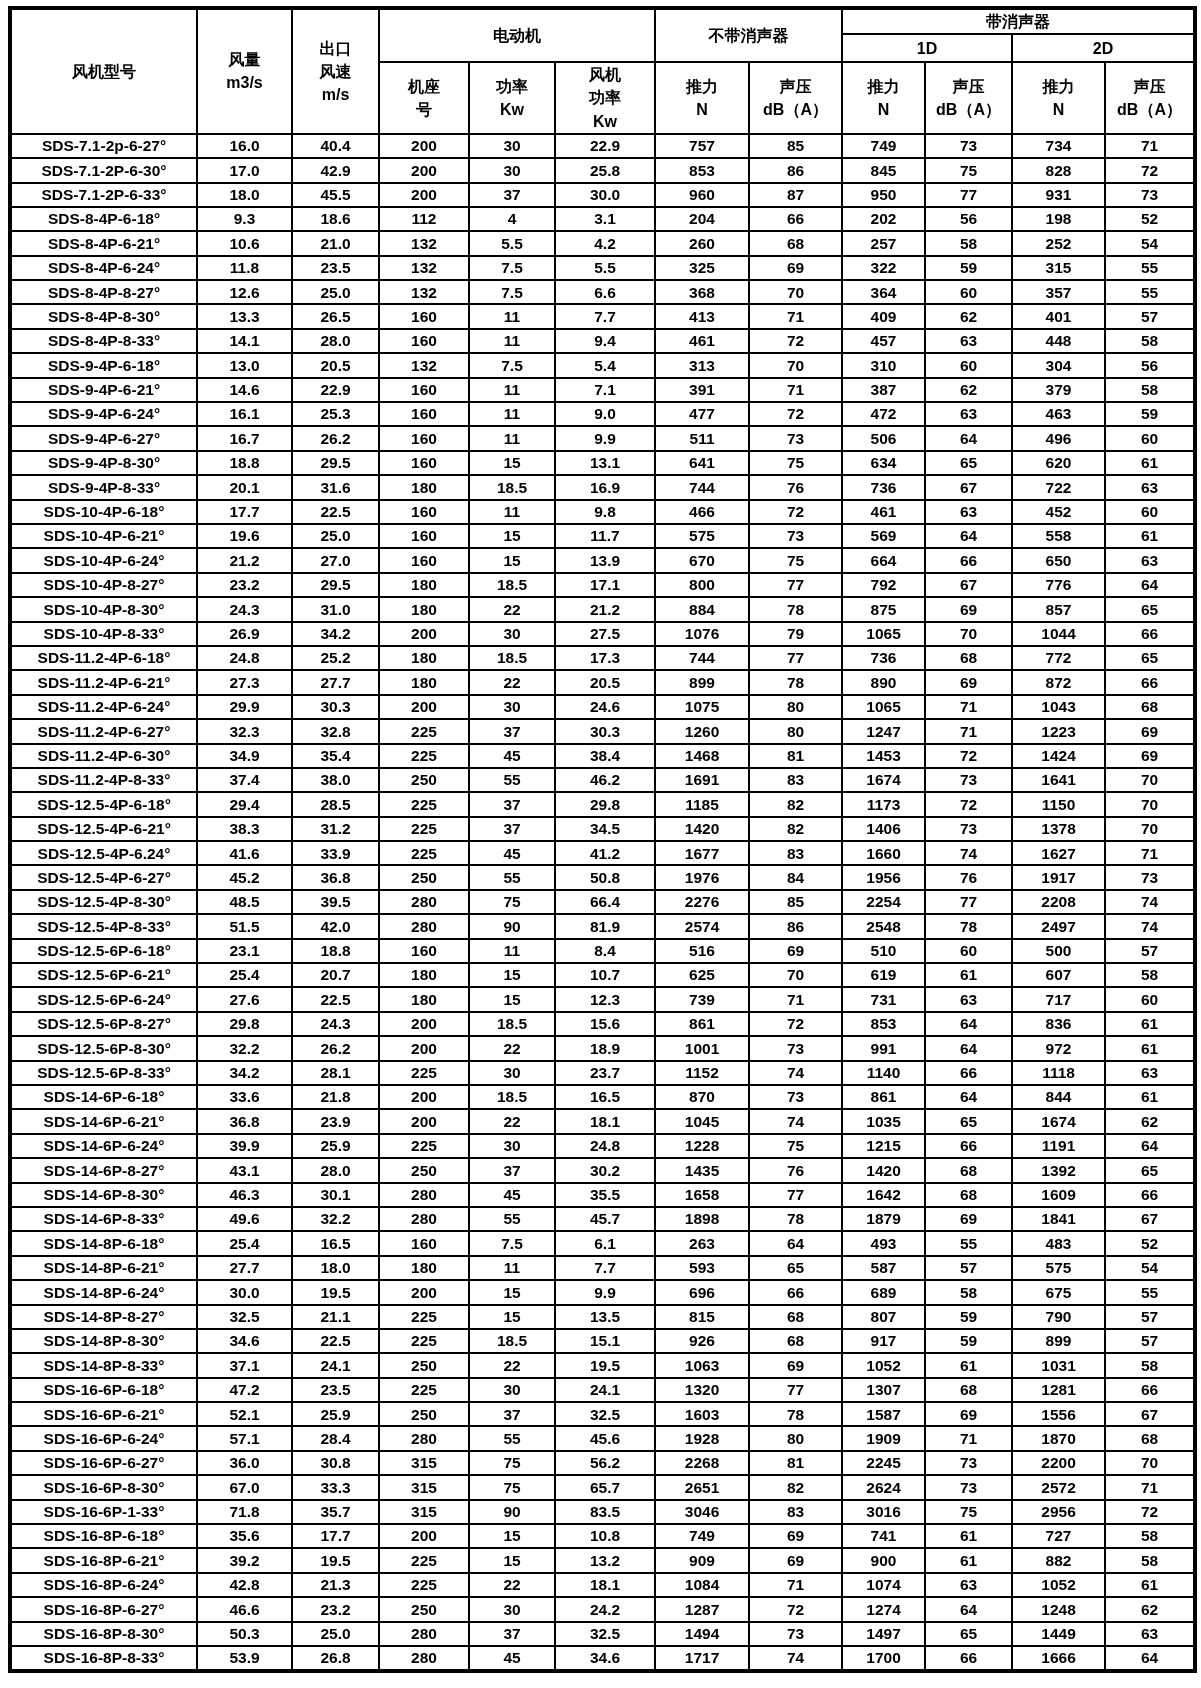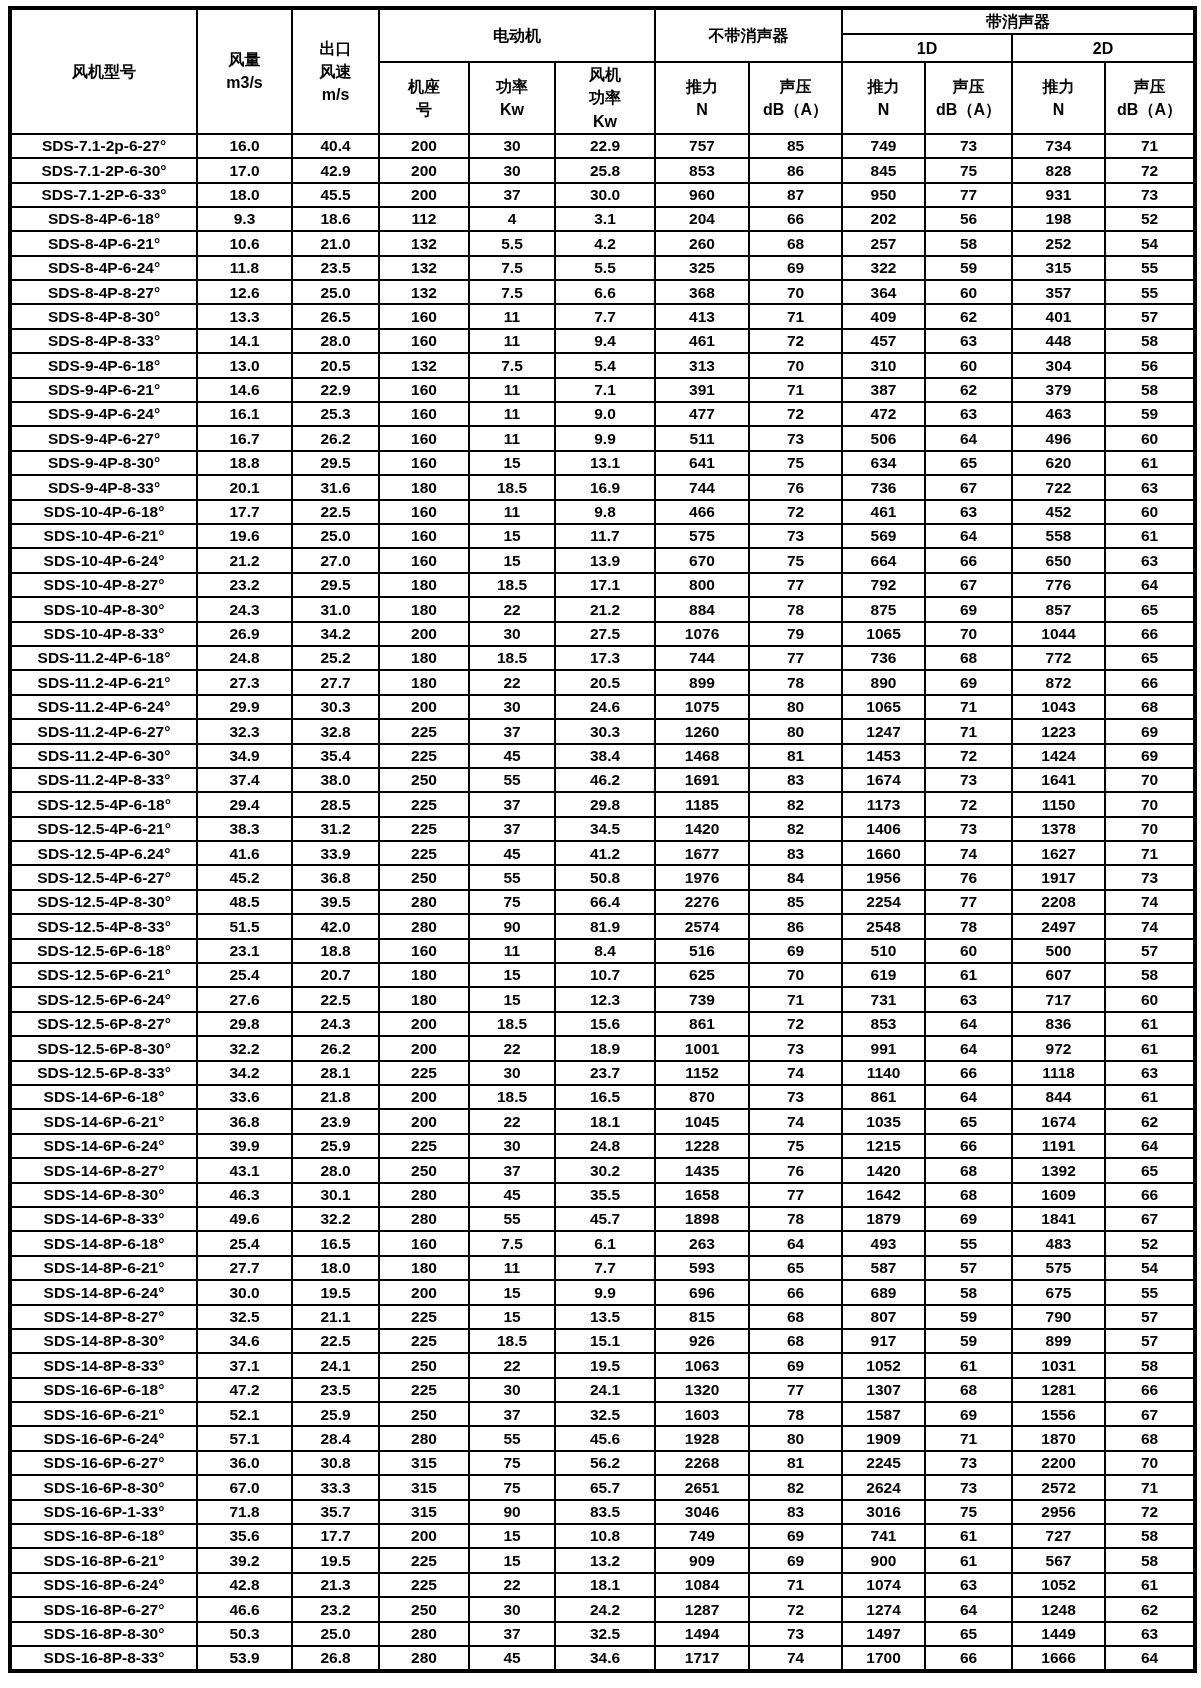--- a/index.html
+++ b/index.html
@@ -919,21 +919,21 @@
         <td class="model-cell">SDS-16-8P-6-21°</td>
         <td>39.2</td>
         <td>19.5</td>
         <td>225</td>
         <td>15</td>
         <td>13.2</td>
         <td>909</td>
         <td>69</td>
         <td>900</td>
         <td>61</td>
-        <td>567</td>
+        <td>882</td>
         <td>58</td>
       </tr>
       <tr>
         <td class="model-cell">SDS-16-8P-6-24°</td>
         <td>42.8</td>
         <td>21.3</td>
         <td>225</td>
         <td>22</td>
         <td>18.1</td>
         <td>1084</td>

